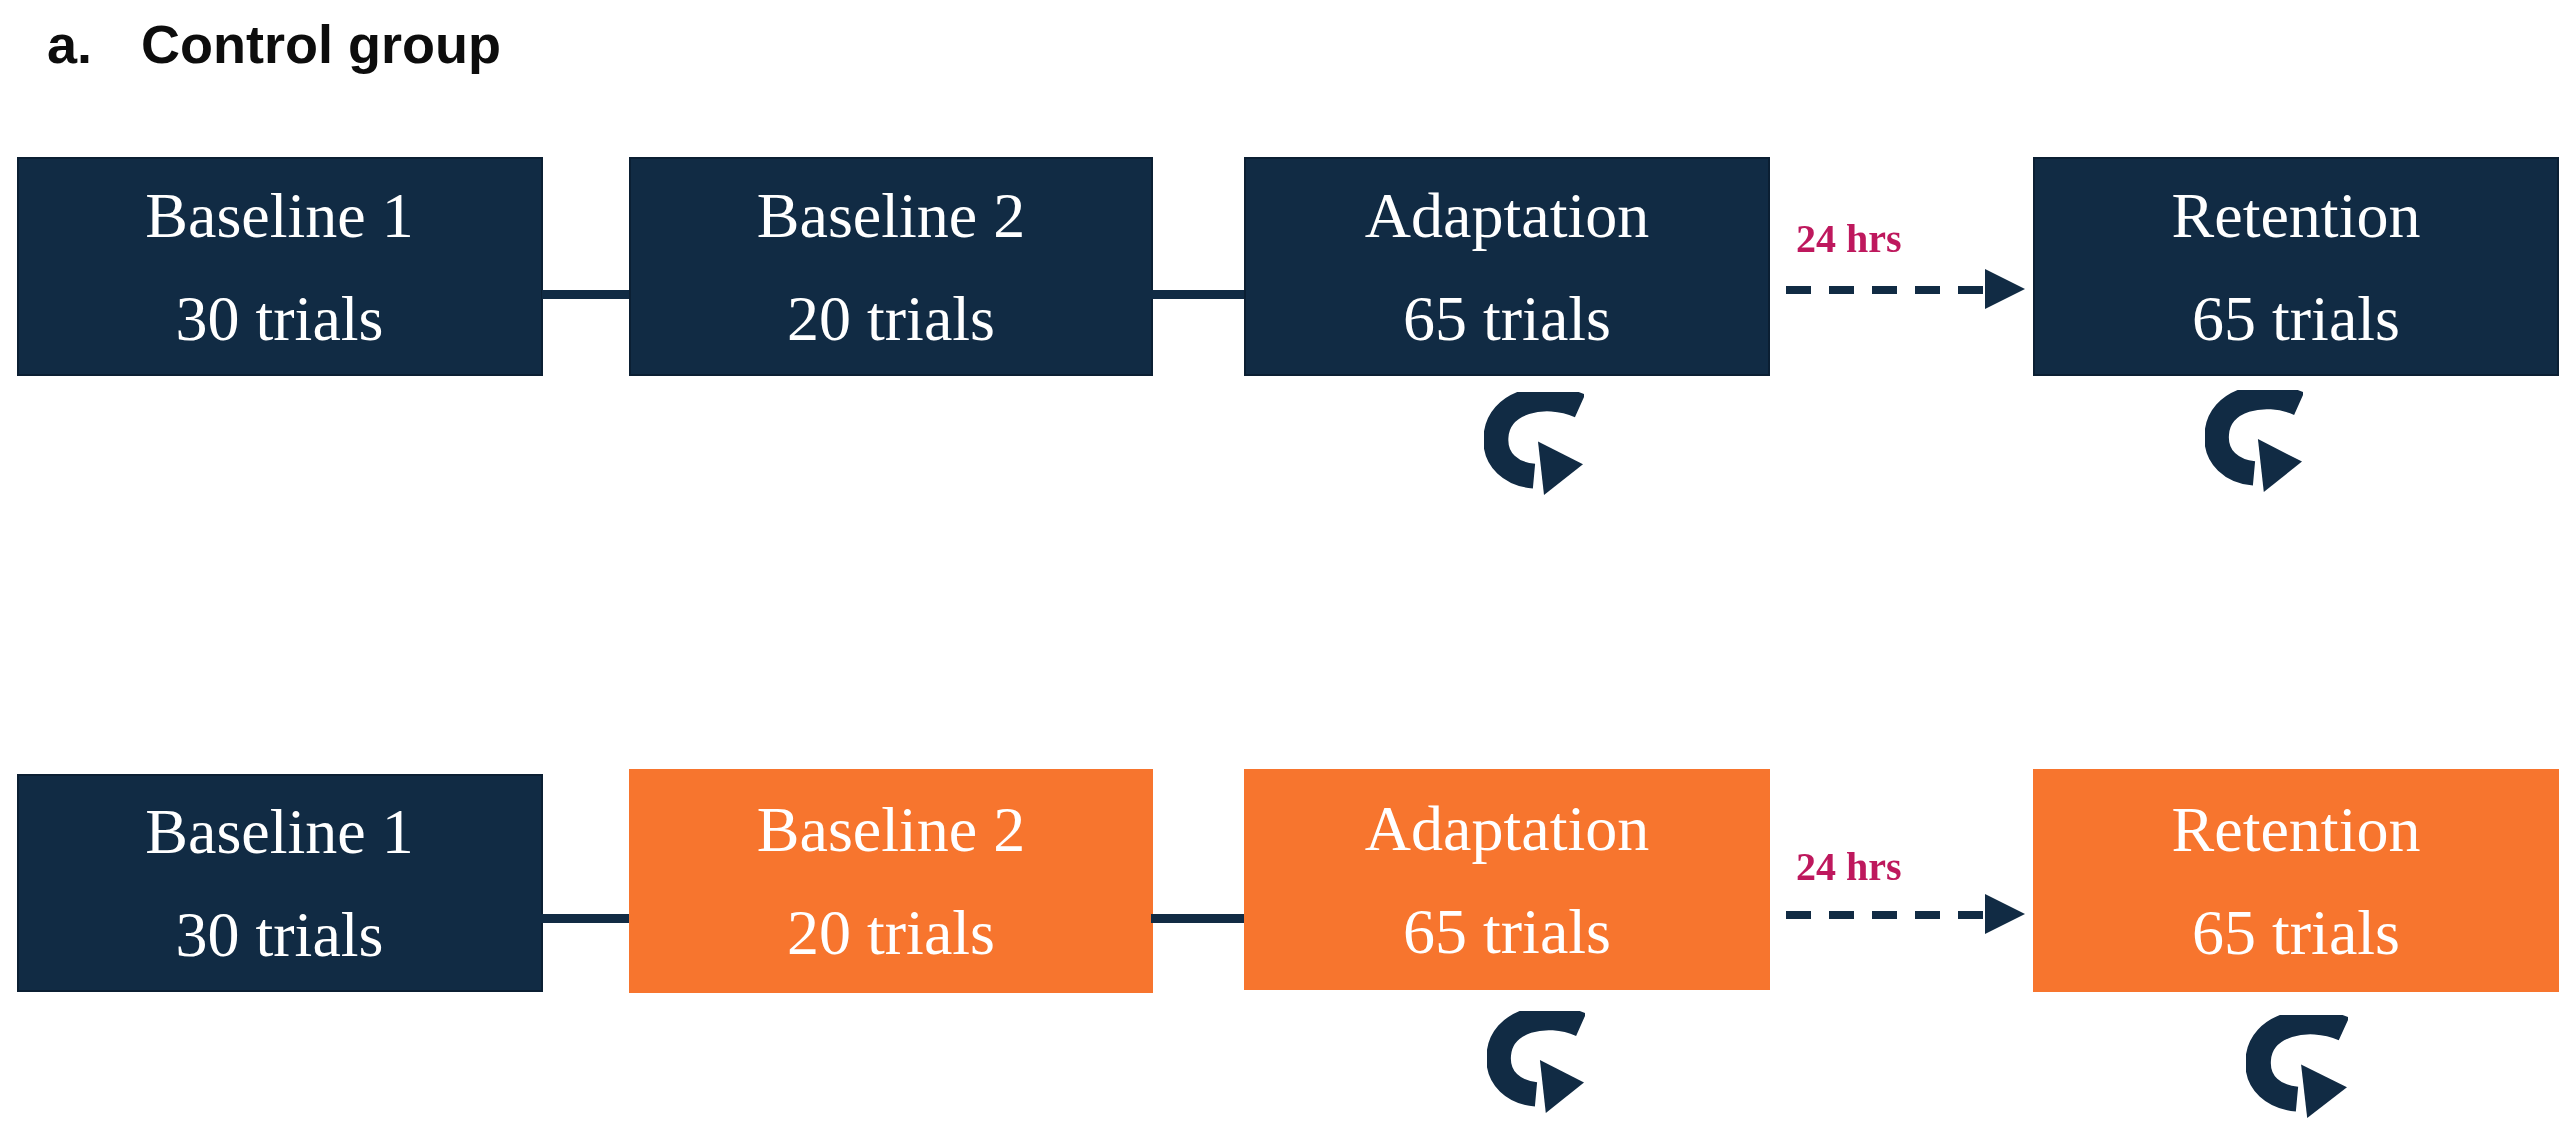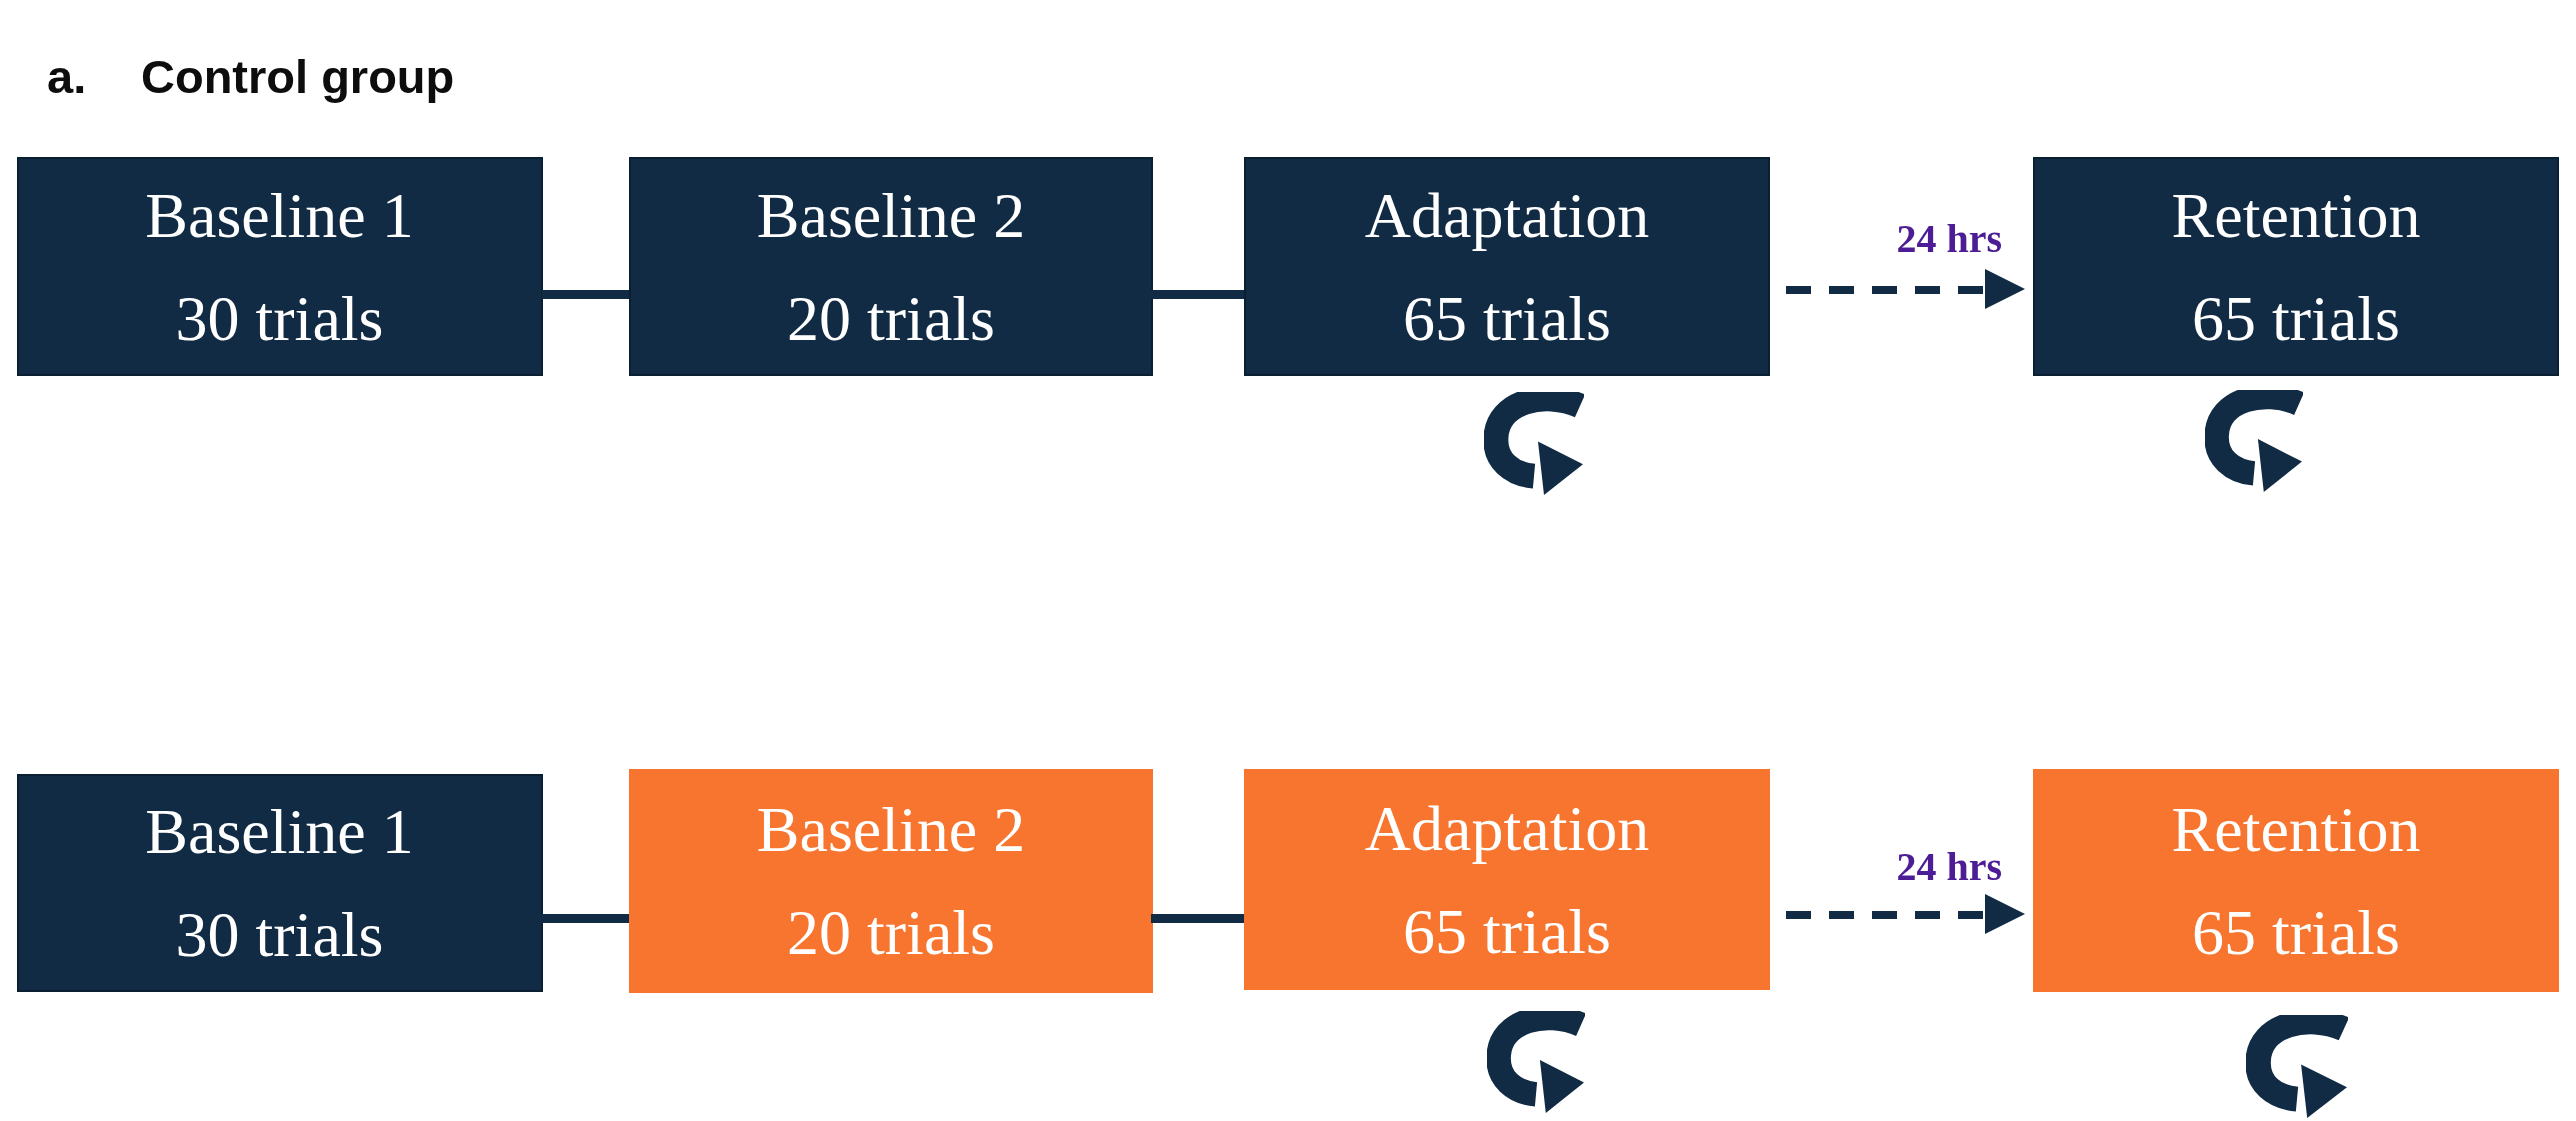--- a/index.html
+++ b/index.html
@@ -8,22 +8,22 @@
     background:#ffffff;
     font-family:"Liberation Sans", sans-serif;
     position:relative;overflow:hidden;
   }
   .stage{position:absolute;inset:0;}
 
   
   .heading{
     position:absolute;left:47px;
     font-family:"Liberation Sans", sans-serif;
-    font-weight:bold;font-size:47px;line-height:54px;
-    color:#0d0d0d;white-space:nowrap;letter-spacing:0;margin-top:33px;
+    font-weight:bold;font-size:54px;line-height:54px;
+    color:#0d0d0d;white-space:nowrap;letter-spacing:0;
   }
   .heading .list-label{display:inline-block;width:94px;}
 
   
   .phase-box{
     position:absolute;
     display:flex;flex-direction:column;justify-content:center;align-items:center;
     text-align:center;color:#ffffff;
     font-family:"Liberation Serif", serif;
     font-size:64px;line-height:103px;
@@ -45,23 +45,23 @@
   }
   .dash-head{
     position:absolute;width:0;height:0;
     border-top:20.6px solid transparent;
     border-bottom:20.6px solid transparent;
     border-left:40px solid var(--navy);
   }
 
   
   .delay-label{
-    position:absolute;width:206px;text-align:right;
+    position:absolute;width:206px;text-align:left;
     font-family:"Liberation Serif", serif;font-weight:bold;
-    font-size:40px;line-height:43px;color:#4c1d95;white-space:nowrap;
+    font-size:40px;line-height:43px;color:#be185d;white-space:nowrap;
   }
 
   
   .loop{position:absolute;}
   .loop svg{display:block;width:100%;height:100%;}
 </style>
 </head>
 <body>
 
 <div class="stage">

